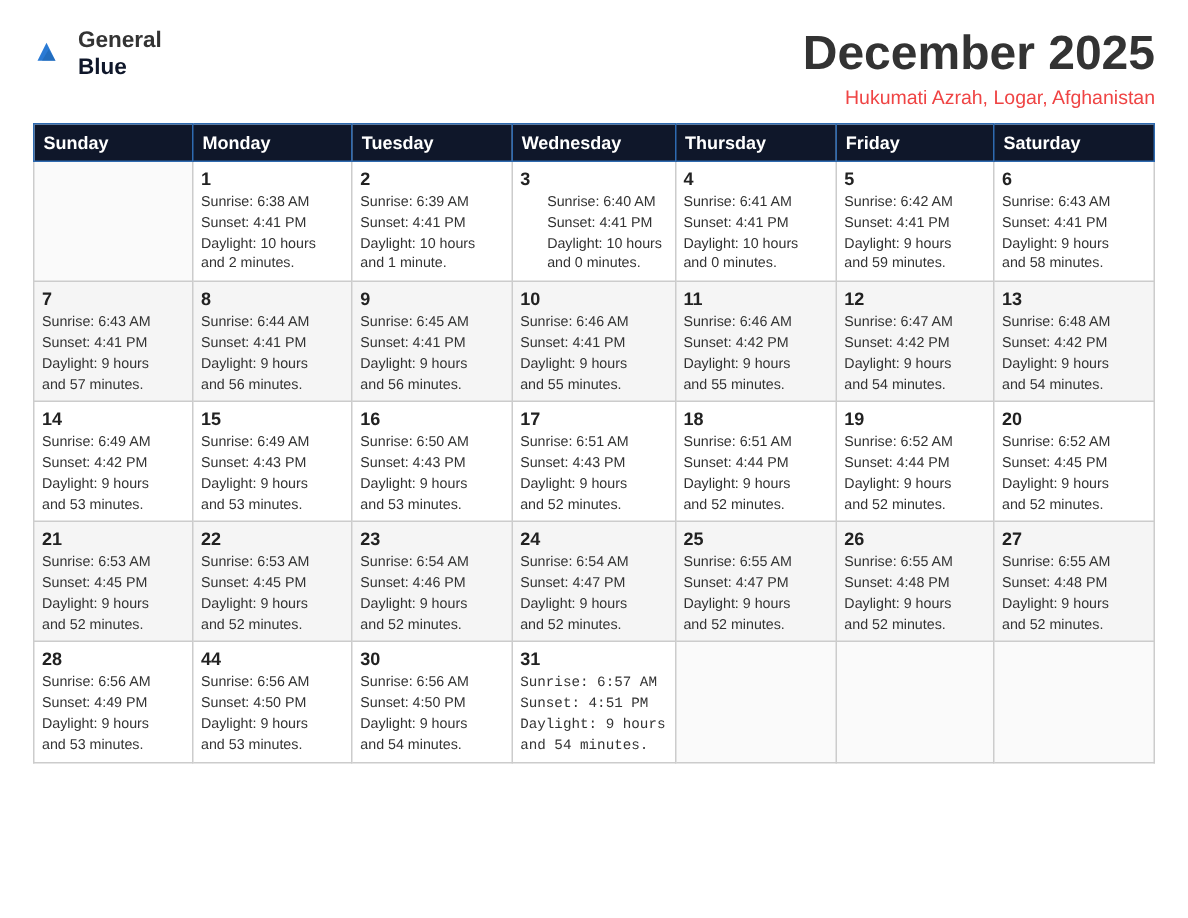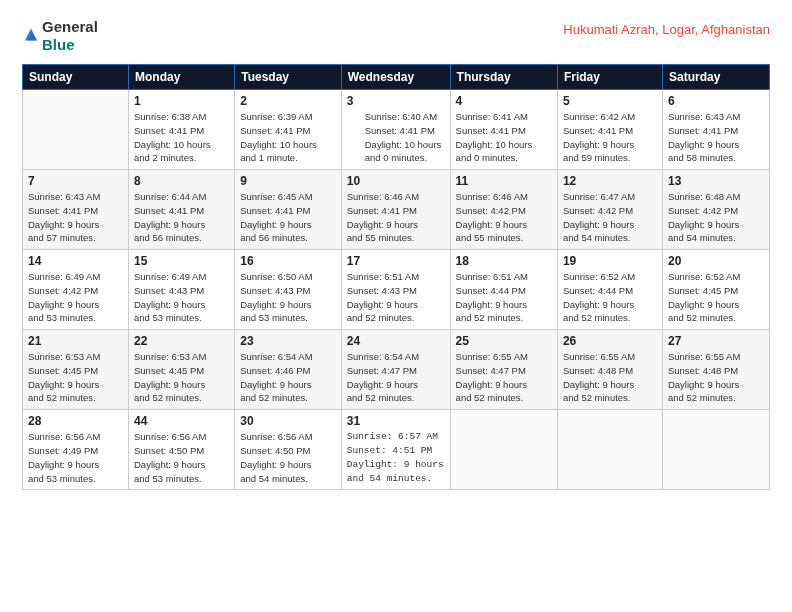--- a/index.html
+++ b/index.html
@@ -18,31 +18,31 @@
     }
     .header-area {
       display: flex;
       justify-content: space-between;
       align-items: flex-start;
       margin-bottom: 10px;
     }
     .logo {
       display: flex;
       align-items: center;
-      gap: 2px;
+      gap: 12px;
     }
     .logo-text-general {
       font-size: 15px;
       font-weight: bold;
       color: #333;
     }
     .logo-text-blue {
       font-size: 15px;
       font-weight: bold;
-      color: #0f766e;
+      color: #0f172a;
     }
     .logo-icon {
       width: 18px;
       height: 18px;
     }
     .title-area {
       text-align: right;
     }
     .month-year {
       font-size: 32px;
@@ -105,20 +105,21 @@
       <svg class="logo-icon" viewBox="0 0 24 24">
         <polygon points="12,2 20,18 4,18" fill="#2a7ad4"></polygon>
         <polygon points="14,8 20,18 8,18" fill="#1a5fa8" opacity="0.5"></polygon>
       </svg>
       <div>
         <span class="logo-text-general">General</span><br>
         <span class="logo-text-blue">Blue</span>
       </div>
     </div>
     <div class="title-area">
+      <div class="month-year">December 2025</div>
       <div class="location">Hukumati Azrah, Logar, Afghanistan</div>
     </div>
   </div>
 
   <table class="calendar-table">
     <thead>
       <tr>
       <th>Sunday</th>
           <th>Monday</th>
           <th>Tuesday</th>

